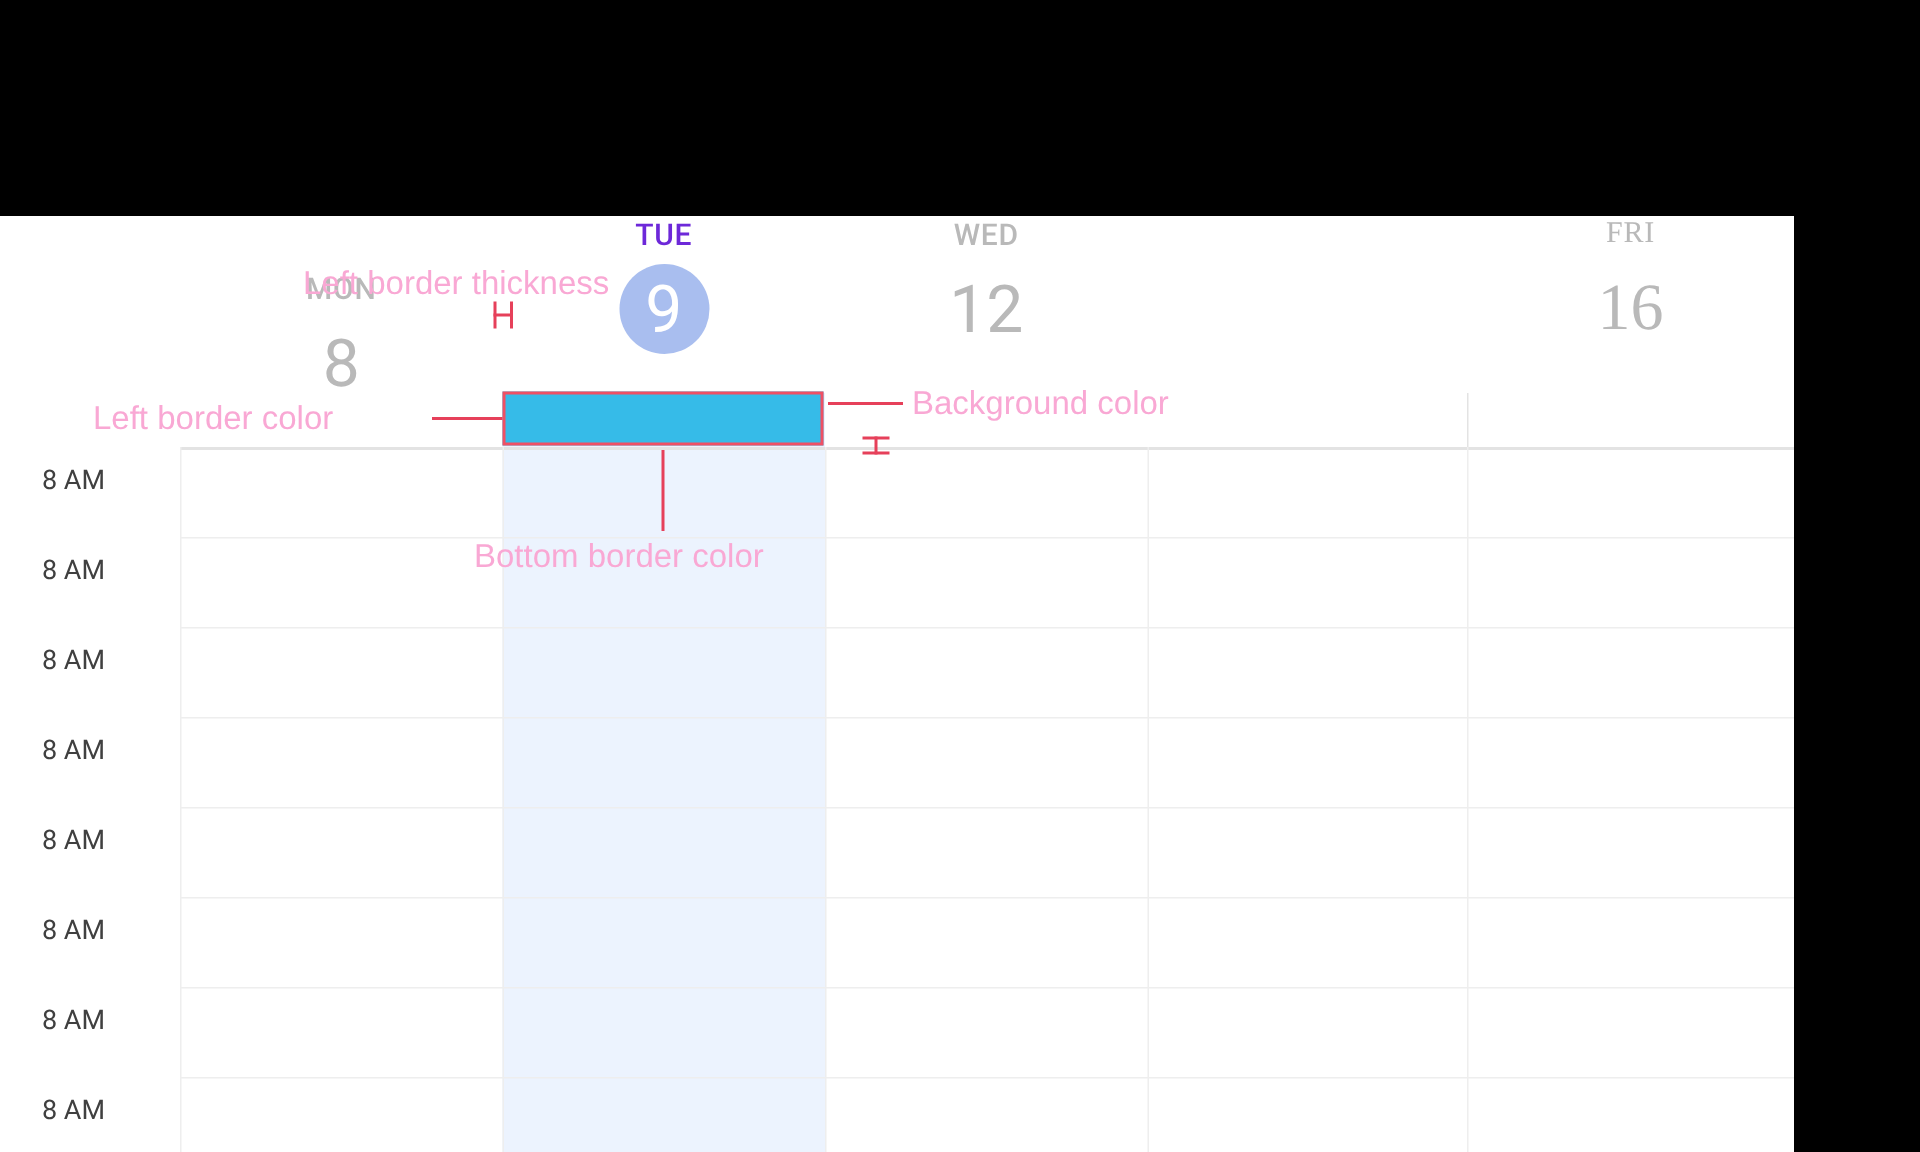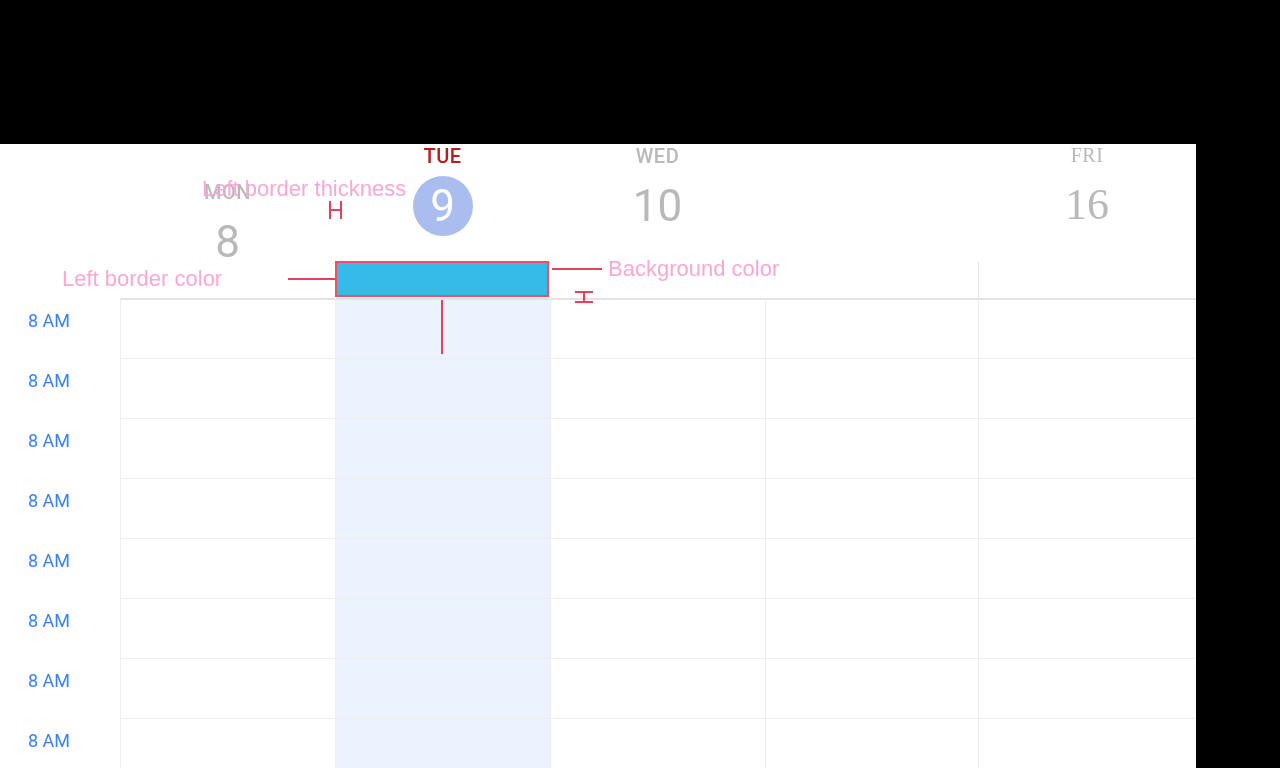--- a/index.html
+++ b/index.html
@@ -3,24 +3,24 @@
 <meta charset="utf-8">
 <style>
   * { box-sizing: border-box; margin: 0; padding: 0; }
   html, body { width: 1280px; height: 768px; font-family: -apple-system, Roboto, "Helvetica Neue", Arial, sans-serif; background: #000; }
   .stage { position: relative; width: 1280px; height: 768px; background: #000; overflow: hidden; }
   .calendar { position: absolute; left: 0; top: 144px; width: 1196px; height: 624px; background: #fff; }
   
   .day-headers { position: absolute; left: 0; top: 0; width: 100%; height: 110px; }
   .day-col-header { position: absolute; top: 0; height: 110px; text-align: center; }
   .dow { font-size: 20px; font-weight: 500; color: #b9b9b9; letter-spacing: 0.5px; }
-  .dow.today { color: #b91c1c; }
+  .dow.today { color: #6d28d9; }
   .daynum { font-size: 44px; font-weight: 400; color: #b9b9b9; margin-top: 8px; display: inline-block; min-width: 60px; line-height: 60px; border-radius: 30px; }
   .daynum.today { background: #a9beef; color: #fff; }
-  .time-label { position: absolute; left: 0; width: 100px; text-align: left; font-size: 18px; color: #3b82f6; padding-left: 28px; }
+  .time-label { position: absolute; left: 0; width: 100px; text-align: left; font-size: 18px; color: #404040; padding-left: 28px; }
   .hour-row { position: absolute; left: 120px; right: 0; height: 60px; border-top: 1px solid #eee; }
   .hour-row.first { border-top: 2px solid #e3e3e3; }
   .col-line { position: absolute; top: 110px; bottom: 0; width: 0; border-left: 1px solid #eee; }
   .today-shade { position: absolute; background: #ecf3fe; }
   .allday-strip { position: absolute; background: #fff; }
   .allday-strip.today { background: #ecf3fe; }
   .allday-sep { position: absolute; left: 978px; top: 118px; height: 36px; border-left: 1px solid #e3e3e3; }
   
   .event-block { position: absolute; background: #36bbe8; border: 2px solid #ef5064; }
   .event-block-inner { width: 100%; height: 100%; }
@@ -47,21 +47,21 @@
       <div class="day-col-header" style="left:120px; width:215px;margin-top:36px;">
         <div class="dow">MON</div>
         <div class="daynum">8</div>
       </div>
       <div class="day-col-header" style="left:335px; width:215px;">
         <div class="dow today">TUE</div>
         <div class="daynum today">9</div>
       </div>
       <div class="day-col-header" style="left:550px; width:215px;">
         <div class="dow">WED</div>
-        <div class="daynum">10</div>
+        <div class="daynum">12</div>
       </div>
       <div class="day-col-header" style="left:978px; width:218px;font-family:Liberation Serif, serif;">
         <div class="dow">FRI</div>
         <div class="daynum">16</div>
       </div>
     </div>
 
     <div class="today-shade" style="left:335px; top:154px; width:215px; height:470px;"></div>
 
     <div class="hour-row first" style="top:154px;"></div>
@@ -89,20 +89,21 @@
     <div class="time-label" style="top:586px;">8 AM</div>
 
     <div class="event-block" style="left:335px; top:117px; width:214px; height:36px;">
       <div class="event-block-inner"></div>
     </div>
   </div>
 
   <div class="anno" style="left:202px; top:176px;">Left border thickness</div>
   <div class="anno" style="left:62px; top:266px;">Left border color</div>
   <div class="anno" style="left:608px; top:256px;">Background color</div>
+  <div class="anno" style="left:316px; top:358px;">Bottom border color</div>
 
   <div class="anno-tick-v" style="left:329px; top:201px; height:18px;"></div>
   <div class="anno-tick-v" style="left:340px; top:201px; height:18px;"></div>
   <div class="anno-tick-h" style="left:329px; top:209px; width:13px;"></div>
 
   <div class="anno-line" style="left:288px; top:278px; width:47px; height:2px;"></div>
 
   <div class="anno-line" style="left:552px; top:268px; width:50px; height:2px;"></div>
 
   <div class="anno-tick-h" style="left:575px; top:291px; width:18px;"></div>

